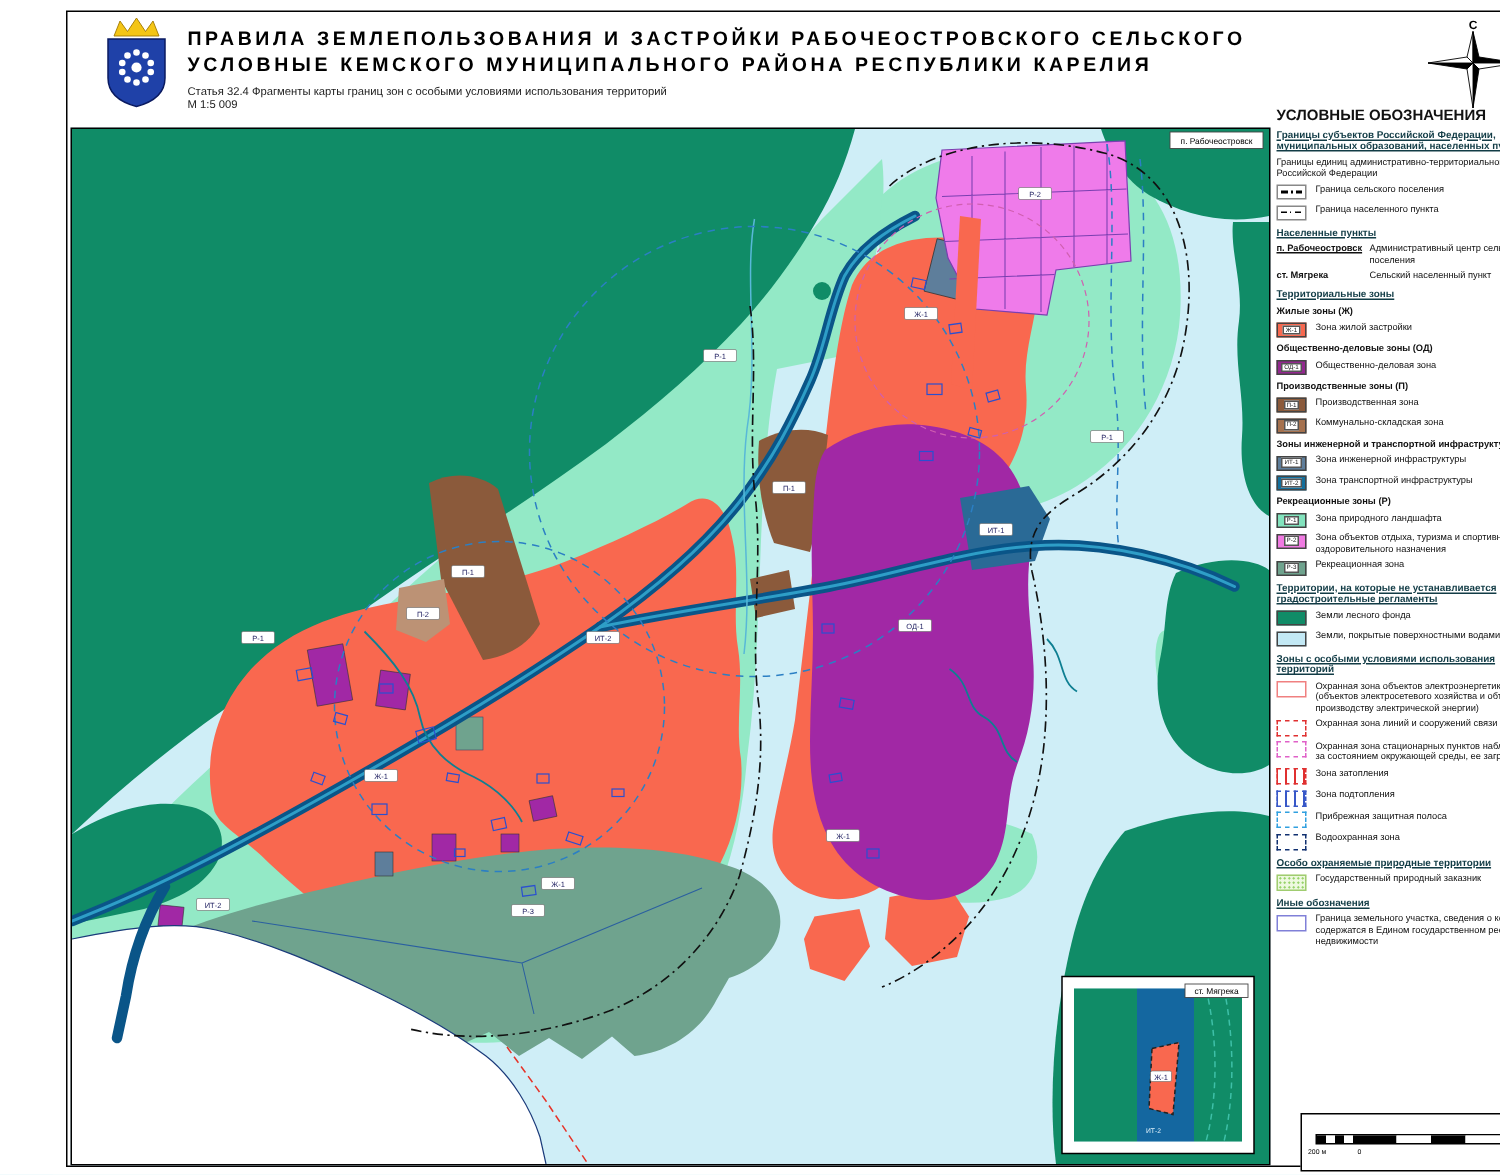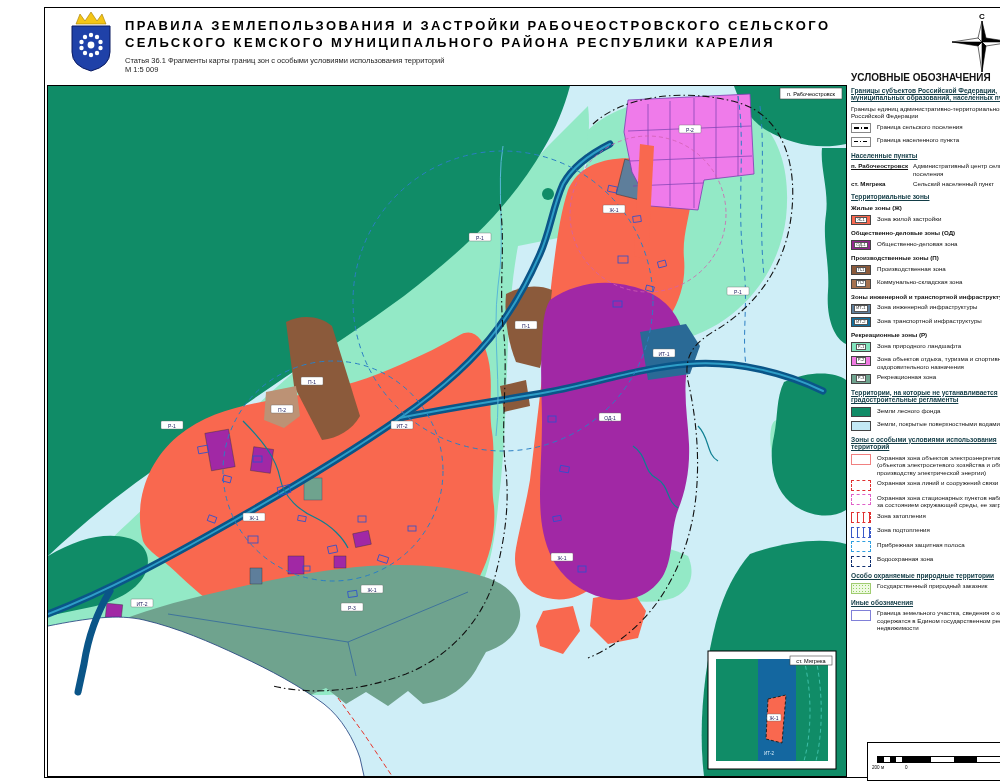--- a/index.html
+++ b/index.html
@@ -78,24 +78,24 @@
     <circle cx="17" cy="42" r="2.2"></circle>
         <circle cx="13.5" cy="37" r="2.2"></circle>
         <circle cx="13.5" cy="31" r="2.2"></circle>
     <circle cx="17" cy="26" r="2.2"></circle>
         <circle cx="23" cy="34" r="3.4"></circle>
   </g>
 </svg>
 
 <div id="title">
   <div>ПРАВИЛА ЗЕМЛЕПОЛЬЗОВАНИЯ И ЗАСТРОЙКИ РАБОЧЕОСТРОВСКОГО СЕЛЬСКОГО</div>
-  <div>СЕЛЬСКОГО КЕМСКОГО МУНИЦИПАЛЬНОГО РАЙОНА РЕСПУБЛИКИ КАРЕЛИЯ</div>
+  <div>УСЛОВНЫЕ КЕМСКОГО МУНИЦИПАЛЬНОГО РАЙОНА РЕСПУБЛИКИ КАРЕЛИЯ</div>
 </div>
 <div id="subtitle">
-  <div>Статья 36.1 Фрагменты карты границ зон с особыми условиями использования территорий</div>
+  <div>Статья 32.4 Фрагменты карты границ зон с особыми условиями использования территорий</div>
   <div>М 1:5 009</div>
 </div>
 
 <svg id="compass" viewBox="0 0 66 66">
   <text x="33" y="10" text-anchor="middle" font-size="8" font-weight="bold">С</text>
   <g stroke="#000" stroke-width=".6">
     <polygon points="33,12 29,29 33,33" fill="#fff"></polygon>
         <polygon points="33,12 37,29 33,33" fill="#000"></polygon>
     <polygon points="63,33 37,29 33,33" fill="#000"></polygon>
         <polygon points="63,33 37,37 33,33" fill="#fff"></polygon>

